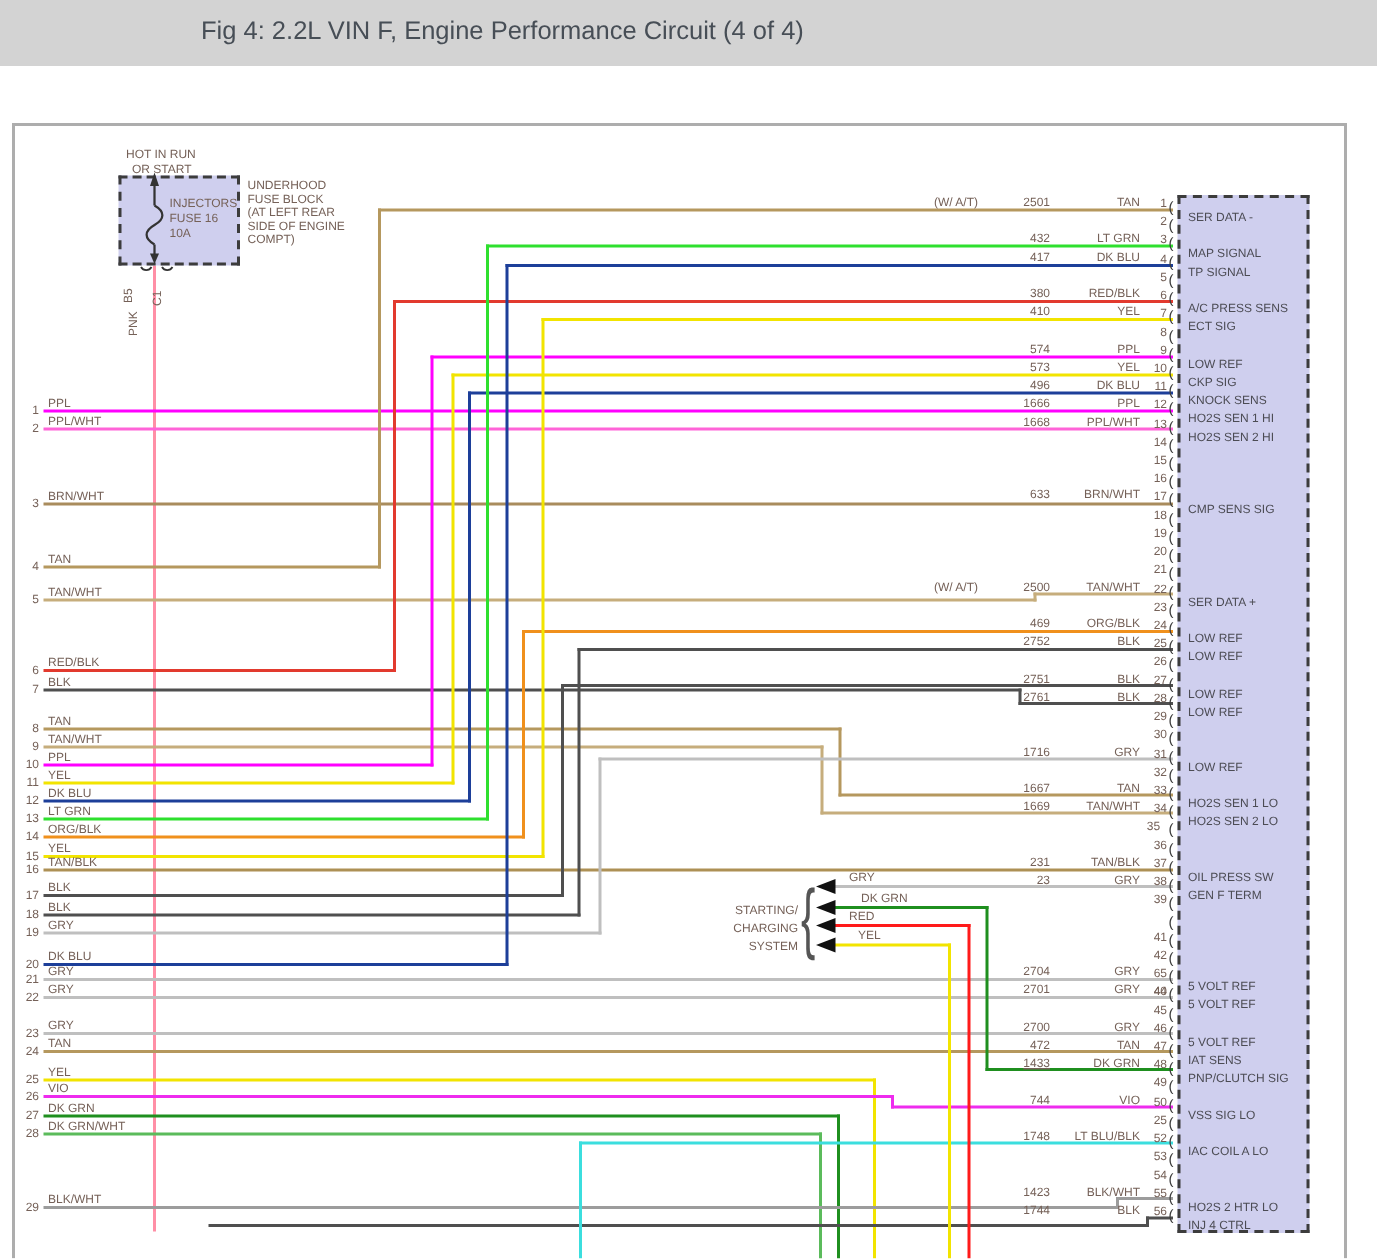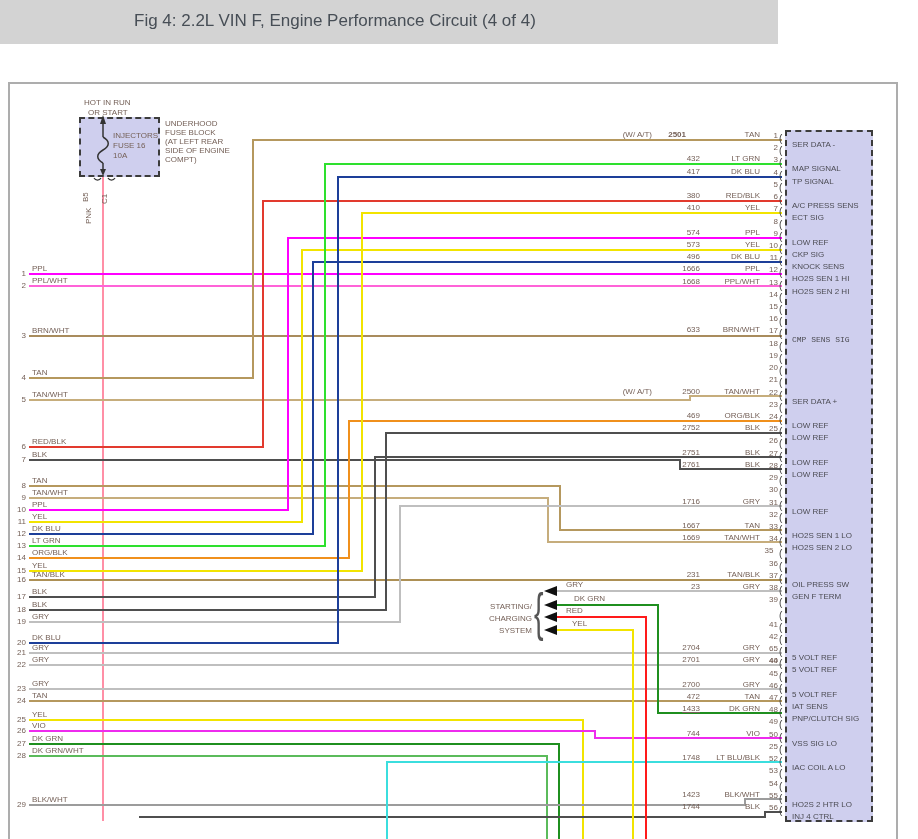--- a/index.html
+++ b/index.html
@@ -1,18 +1,18 @@
 <!DOCTYPE html>
 <html><head>
 <meta charset="utf-8">
 <style>
   html,body{margin:0;padding:0;background:#ffffff;}
   .stage{position:relative;width:918px;height:839px;overflow:hidden;background:#fff;
          font-family:"Liberation Sans",sans-serif;}
-  .titlebar{position:absolute;left:0;top:0;width:778px;height:44px;background:#d3d3d3;}
+  .titlebar{position:absolute;left:0;top:0;width:918px;height:44px;background:#d3d3d3;}
   .titlebar .txt{position:absolute;left:134px;top:11px;font-size:17px;color:#474e56;}
   .frame{position:absolute;background:#adadad;}
   .box{position:absolute;background:#cfcfee;border:2px dashed #3c3c3c;box-sizing:border-box;}
   .t{position:absolute;font-size:8px;line-height:9px;color:#756158;white-space:nowrap;}
   .sig{color:#4c4c54;}
   .r{text-align:right;}
   .wire{position:absolute;}
   .arc{position:absolute;font-size:10px;line-height:10px;color:#3d3d3d;}
   .arrow{position:absolute;width:0;height:0;border-top:5px solid transparent;
          border-bottom:5px solid transparent;border-right:13px solid #111;}
@@ -157,21 +157,21 @@
       <div class="t" style="left: 566px; top: 606px;">RED</div>
       <div class="arrow" style="left: 544px; top: 625px;"></div>
       <div class="t" style="left: 572px; top: 619px;">YEL</div>
     </div>
 
   <div class="box" style="left:785px;top:130px;width:88px;height:692px;"></div>
   <div id="pins">
       <div class="t r" style="left: 760px; top: 131px; width: 18px;">1</div>
       <div class="arc" style="left: 779px; top: 134px;">(</div>
       <div class="t r" style="left: 580px; top: 130px; width: 72px;">(W/ A/T)</div>
-      <div class="t r" style="left: 628px; top: 130px; width: 58px; font-weight: bold;">2501</div>
+      <div class="t r" style="left: 642px; top: 130px; width: 58px;">2501</div>
       <div class="t r" style="left: 702px; top: 130px; width: 58px;">TAN</div>
       <div class="t sig" style="left: 792px; top: 140px;">SER DATA -</div>
       <div class="t r" style="left: 760px; top: 143px; width: 18px;">2</div>
       <div class="arc" style="left: 779px; top: 146px;">(</div>
       <div class="t r" style="left: 760px; top: 155px; width: 18px;">3</div>
       <div class="arc" style="left: 779px; top: 158px;">(</div>
       <div class="t r" style="left: 642px; top: 154px; width: 58px;">432</div>
       <div class="t r" style="left: 702px; top: 154px; width: 58px;">LT GRN</div>
       <div class="t sig" style="left: 792px; top: 164px;">MAP SIGNAL</div>
       <div class="t r" style="left: 760px; top: 168px; width: 18px;">4</div>
@@ -221,21 +221,21 @@
       <div class="t r" style="left: 760px; top: 290px; width: 18px;">14</div>
       <div class="arc" style="left: 779px; top: 293px;">(</div>
       <div class="t r" style="left: 760px; top: 302px; width: 18px;">15</div>
       <div class="arc" style="left: 779px; top: 305px;">(</div>
       <div class="t r" style="left: 760px; top: 314px; width: 18px;">16</div>
       <div class="arc" style="left: 779px; top: 317px;">(</div>
       <div class="t r" style="left: 760px; top: 326px; width: 18px;">17</div>
       <div class="arc" style="left: 779px; top: 329px;">(</div>
       <div class="t r" style="left: 642px; top: 325px; width: 58px;">633</div>
       <div class="t r" style="left: 702px; top: 325px; width: 58px;">BRN/WHT</div>
-      <div class="t sig" style="left: 792px; top: 335px; font-family: Liberation Mono, monospace;">CMP SENS SIG</div>
+      <div class="t sig" style="left: 792px; top: 335px;">CMP SENS SIG</div>
       <div class="t r" style="left: 760px; top: 339px; width: 18px;">18</div>
       <div class="arc" style="left: 779px; top: 342px;">(</div>
       <div class="t r" style="left: 760px; top: 351px; width: 18px;">19</div>
       <div class="arc" style="left: 779px; top: 354px;">(</div>
       <div class="t r" style="left: 760px; top: 363px; width: 18px;">20</div>
       <div class="arc" style="left: 779px; top: 366px;">(</div>
       <div class="t r" style="left: 760px; top: 375px; width: 18px;">21</div>
       <div class="arc" style="left: 779px; top: 378px;">(</div>
       <div class="t r" style="left: 760px; top: 388px; width: 18px;">22</div>
       <div class="arc" style="left: 779px; top: 391px;">(</div>

